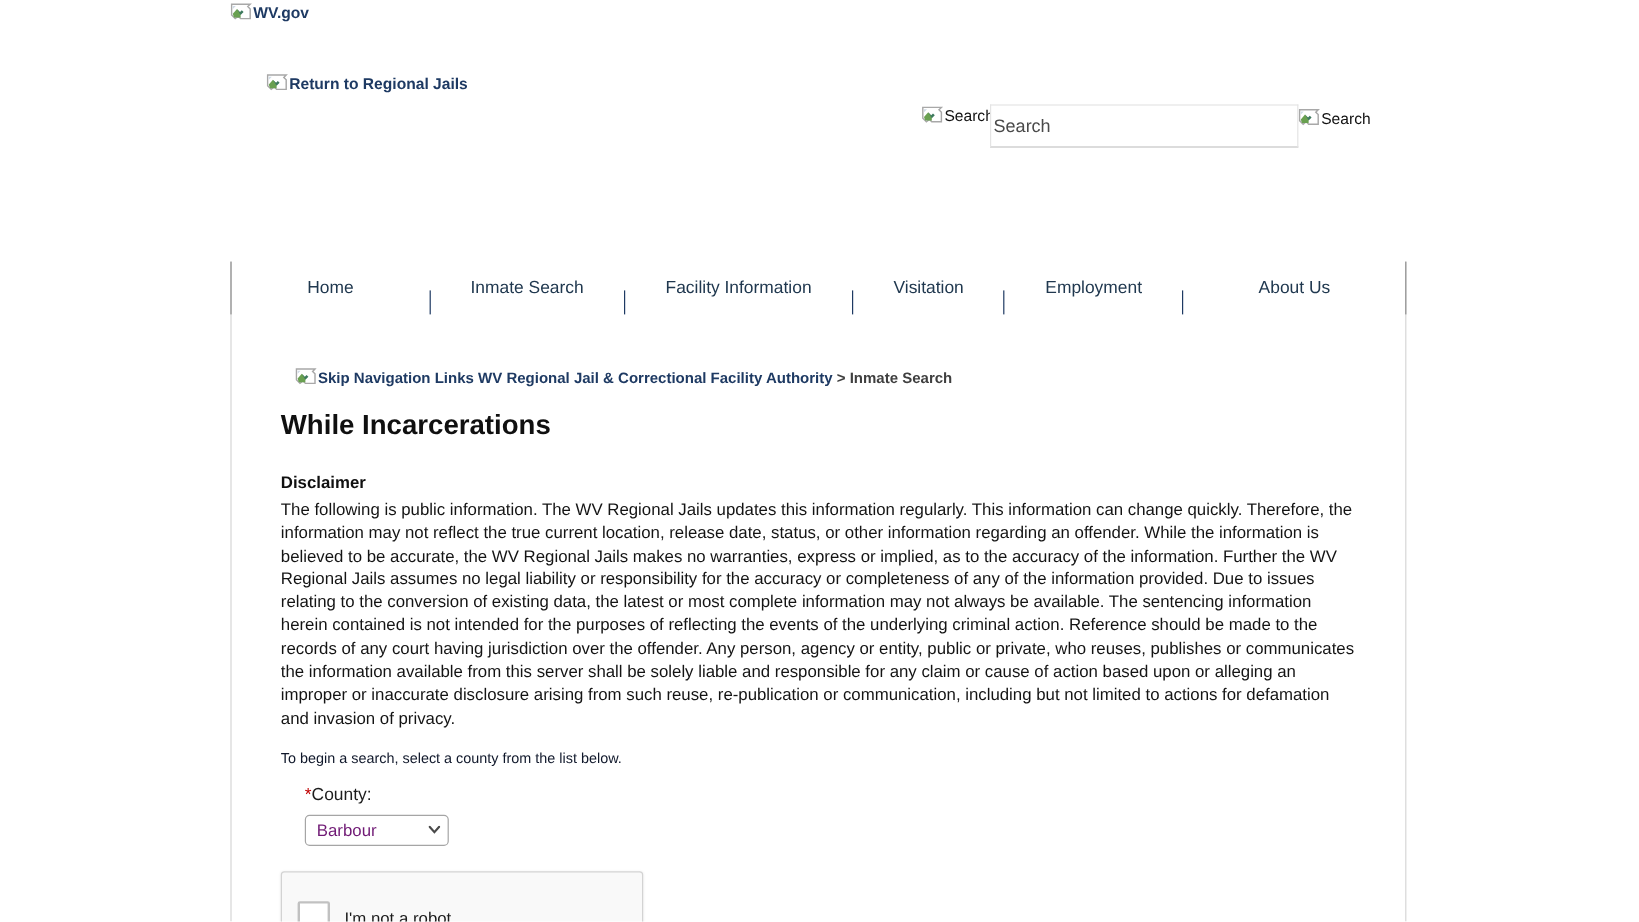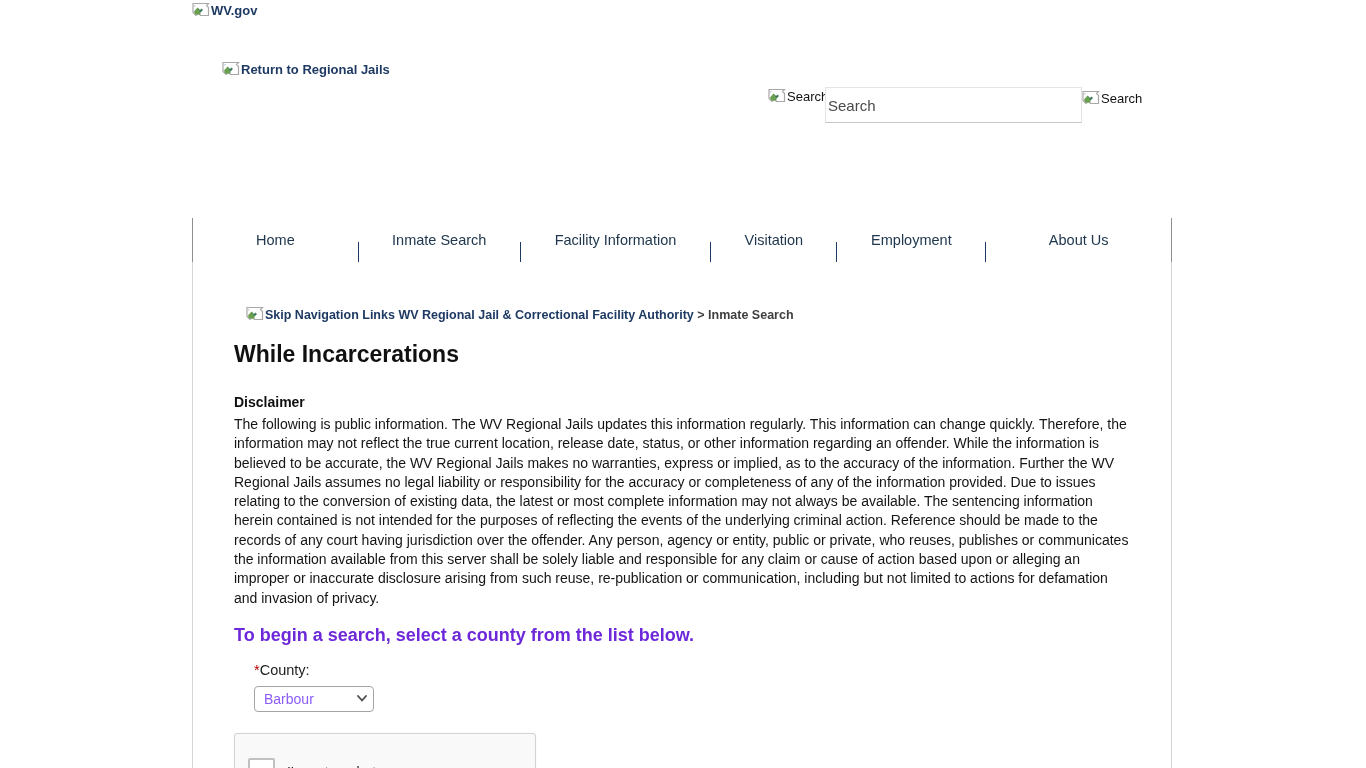--- a/index.html
+++ b/index.html
@@ -40,29 +40,29 @@
 
   .breadcrumb { margin-top:44px; font-size:12.5px; font-weight:bold; color:#1e3a63; white-space:nowrap;padding-left:12px; }
   .breadcrumb .crumb-link { color:#1e3a63; text-decoration:none; cursor:pointer; }
   .breadcrumb .crumb-sep, .breadcrumb .crumb-current { color:#3f3f3f; }
 
   .page-title { margin-top:19px; font-size:23px; font-weight:bold; color:#101010; }
 
   .disclaimer-head { margin-top:26px; font-size:14px; font-weight:bold; color:#101010; }
   .disclaimer-body { margin-top:5px; font-size:14px; line-height:19.3px; color:#141414; }
 
-  .instruction { margin-top:17px; font-size:18px; color:#6d28d9;font-weight:bold; }
+  .instruction { margin-top:17px; font-size:12px; color:#0f172a; }
 
   .county-label { margin-top:16px; margin-left:20px; font-size:14.5px; color:#1d1d1d; }
   .req { color:#c00000; }
 
   .county-select-wrap { position:relative; margin-top:8px; margin-left:20px; width:120px; height:26px; }
   .county-select { width:120px; height:26px; -webkit-appearance:none; appearance:none;
                    border:1px solid #a5a5a5; border-radius:4px; background:#fff;
-                   font-family:"Liberation Sans", sans-serif; font-size:14px; color:#8b5cf6;
+                   font-family:"Liberation Sans", sans-serif; font-size:14px; color:#701a75;
                    padding:0 22px 0 9px; outline:none; }
   .select-chevron { position:absolute; right:7px; top:9px; width:10px; height:7px; pointer-events:none; }
 
   .recaptcha { position:relative; margin-top:21px; width:302px; height:76px;
                background:#f9f9f9; border:1px solid #d3d3d3; border-radius:3px;
                box-shadow:0 0 2px rgba(0,0,0,0.05); }
   .rc-checkbox { position:absolute; left:13px; top:24px; width:27px; height:27px;
                  background:#fff; border:2px solid #c1c1c1; border-radius:2px; cursor:pointer; }
   .rc-label { position:absolute; left:52px; top:30px; font-size:14px; color:#1b1b1b; }
 </style>

